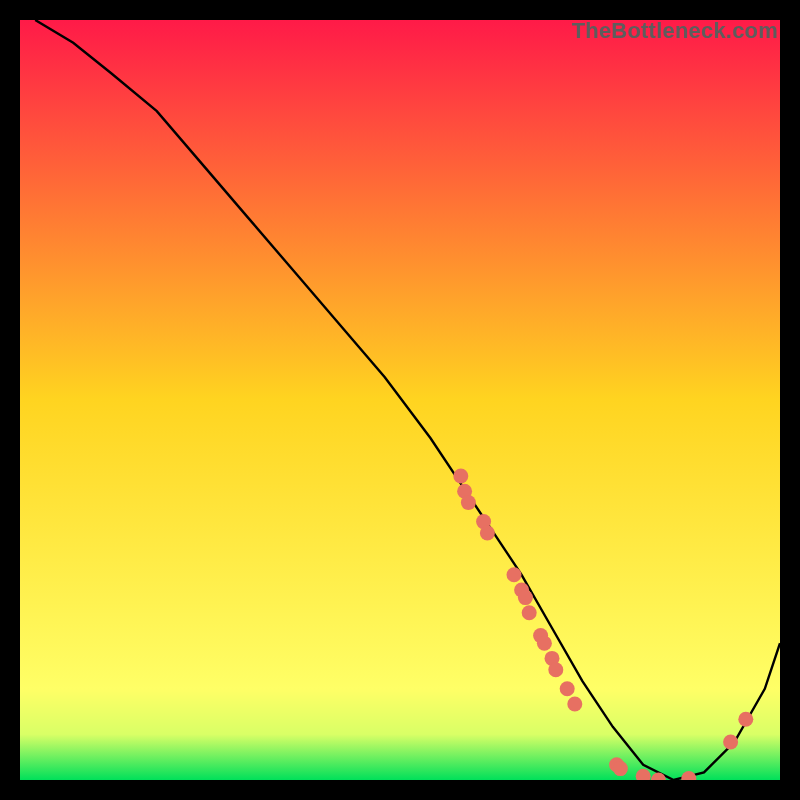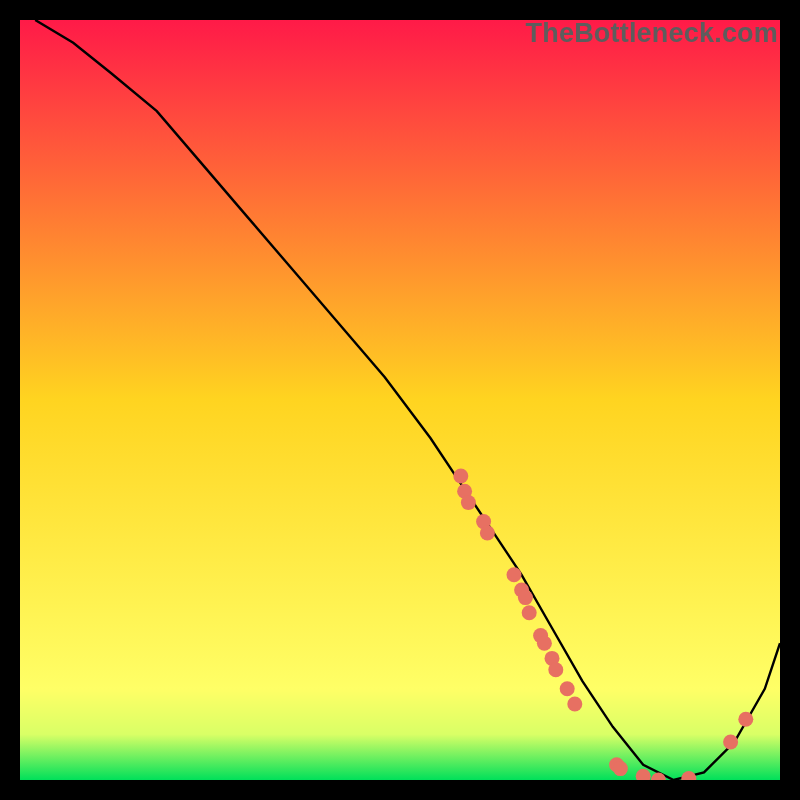--- a/index.html
+++ b/index.html
@@ -23,21 +23,21 @@
     left: 0;
     top: 0;
     width: 760px;
     height: 760px;
   }
   .watermark {
     position: absolute;
     right: 2px;
     top: -2px;
     font-family: Arial, Helvetica, sans-serif;
-    font-size: 27px;
+    font-size: 22px;
     font-weight: 600;
     color: #5d5d5d;
     letter-spacing: 0.2px;
   }
 </style>
 </head>
 <body>
 
 <div class="frame">
   <svg class="plot" viewBox="0 0 760 760" preserveAspectRatio="none">

